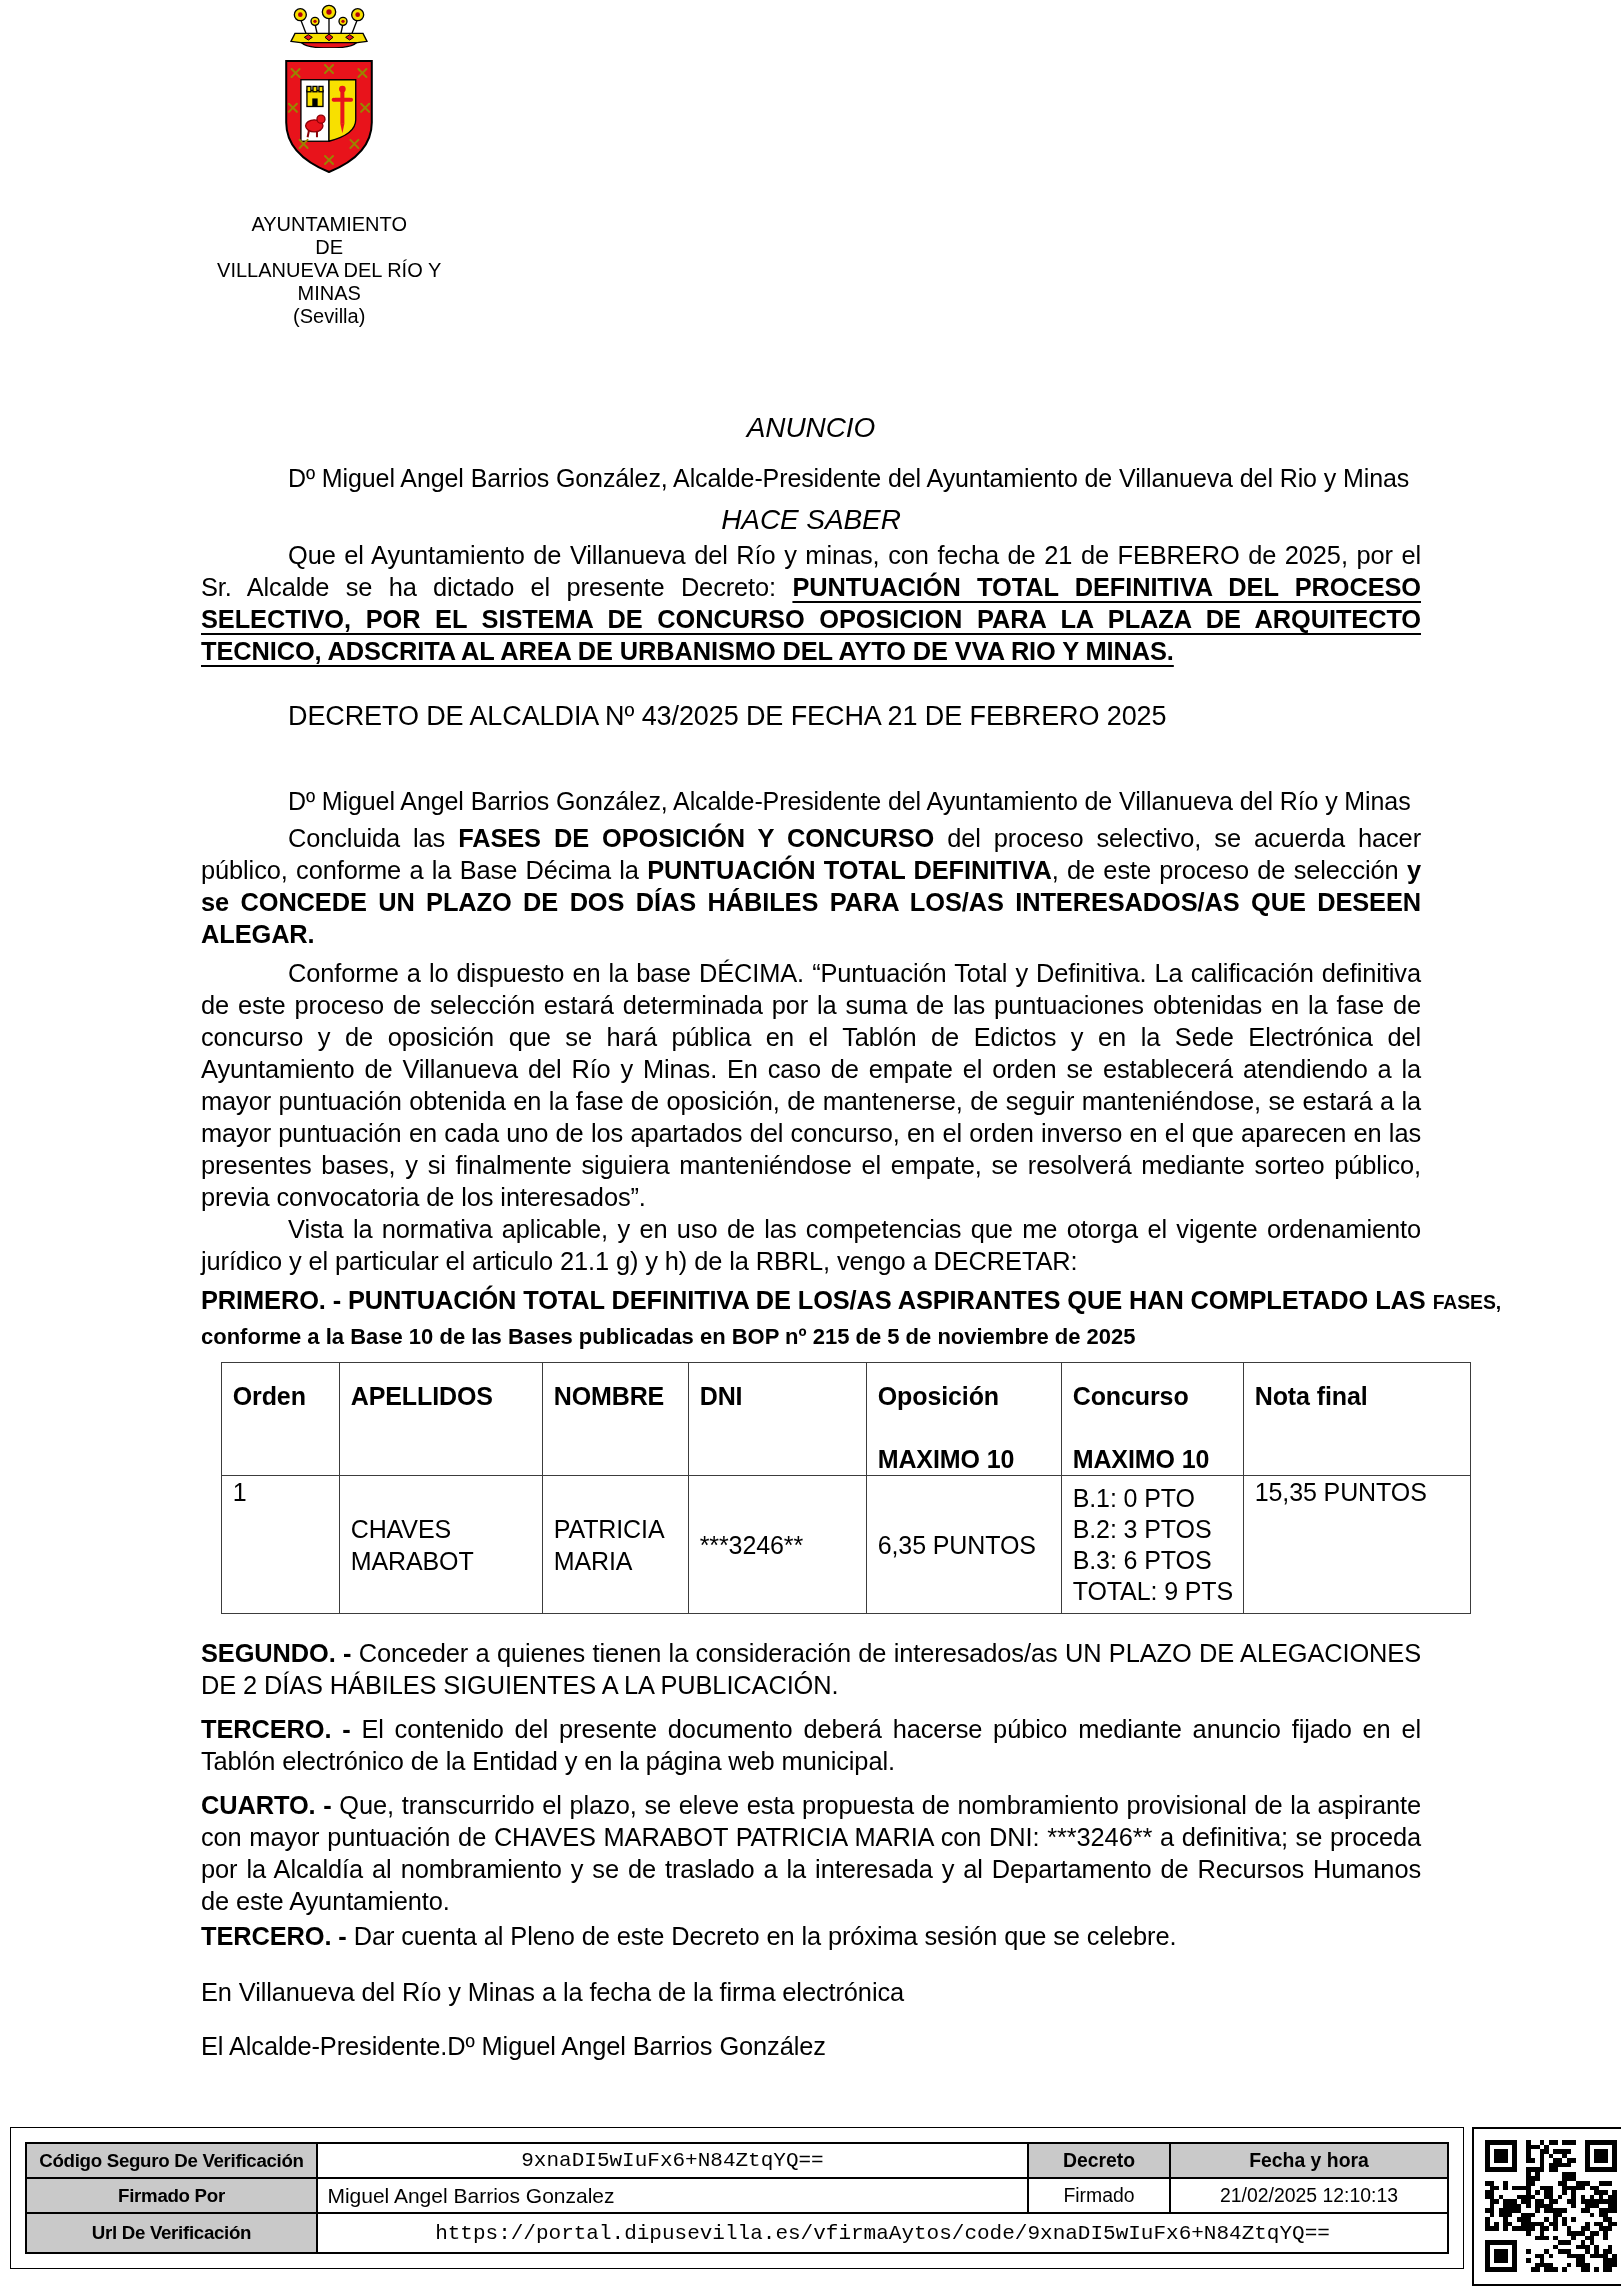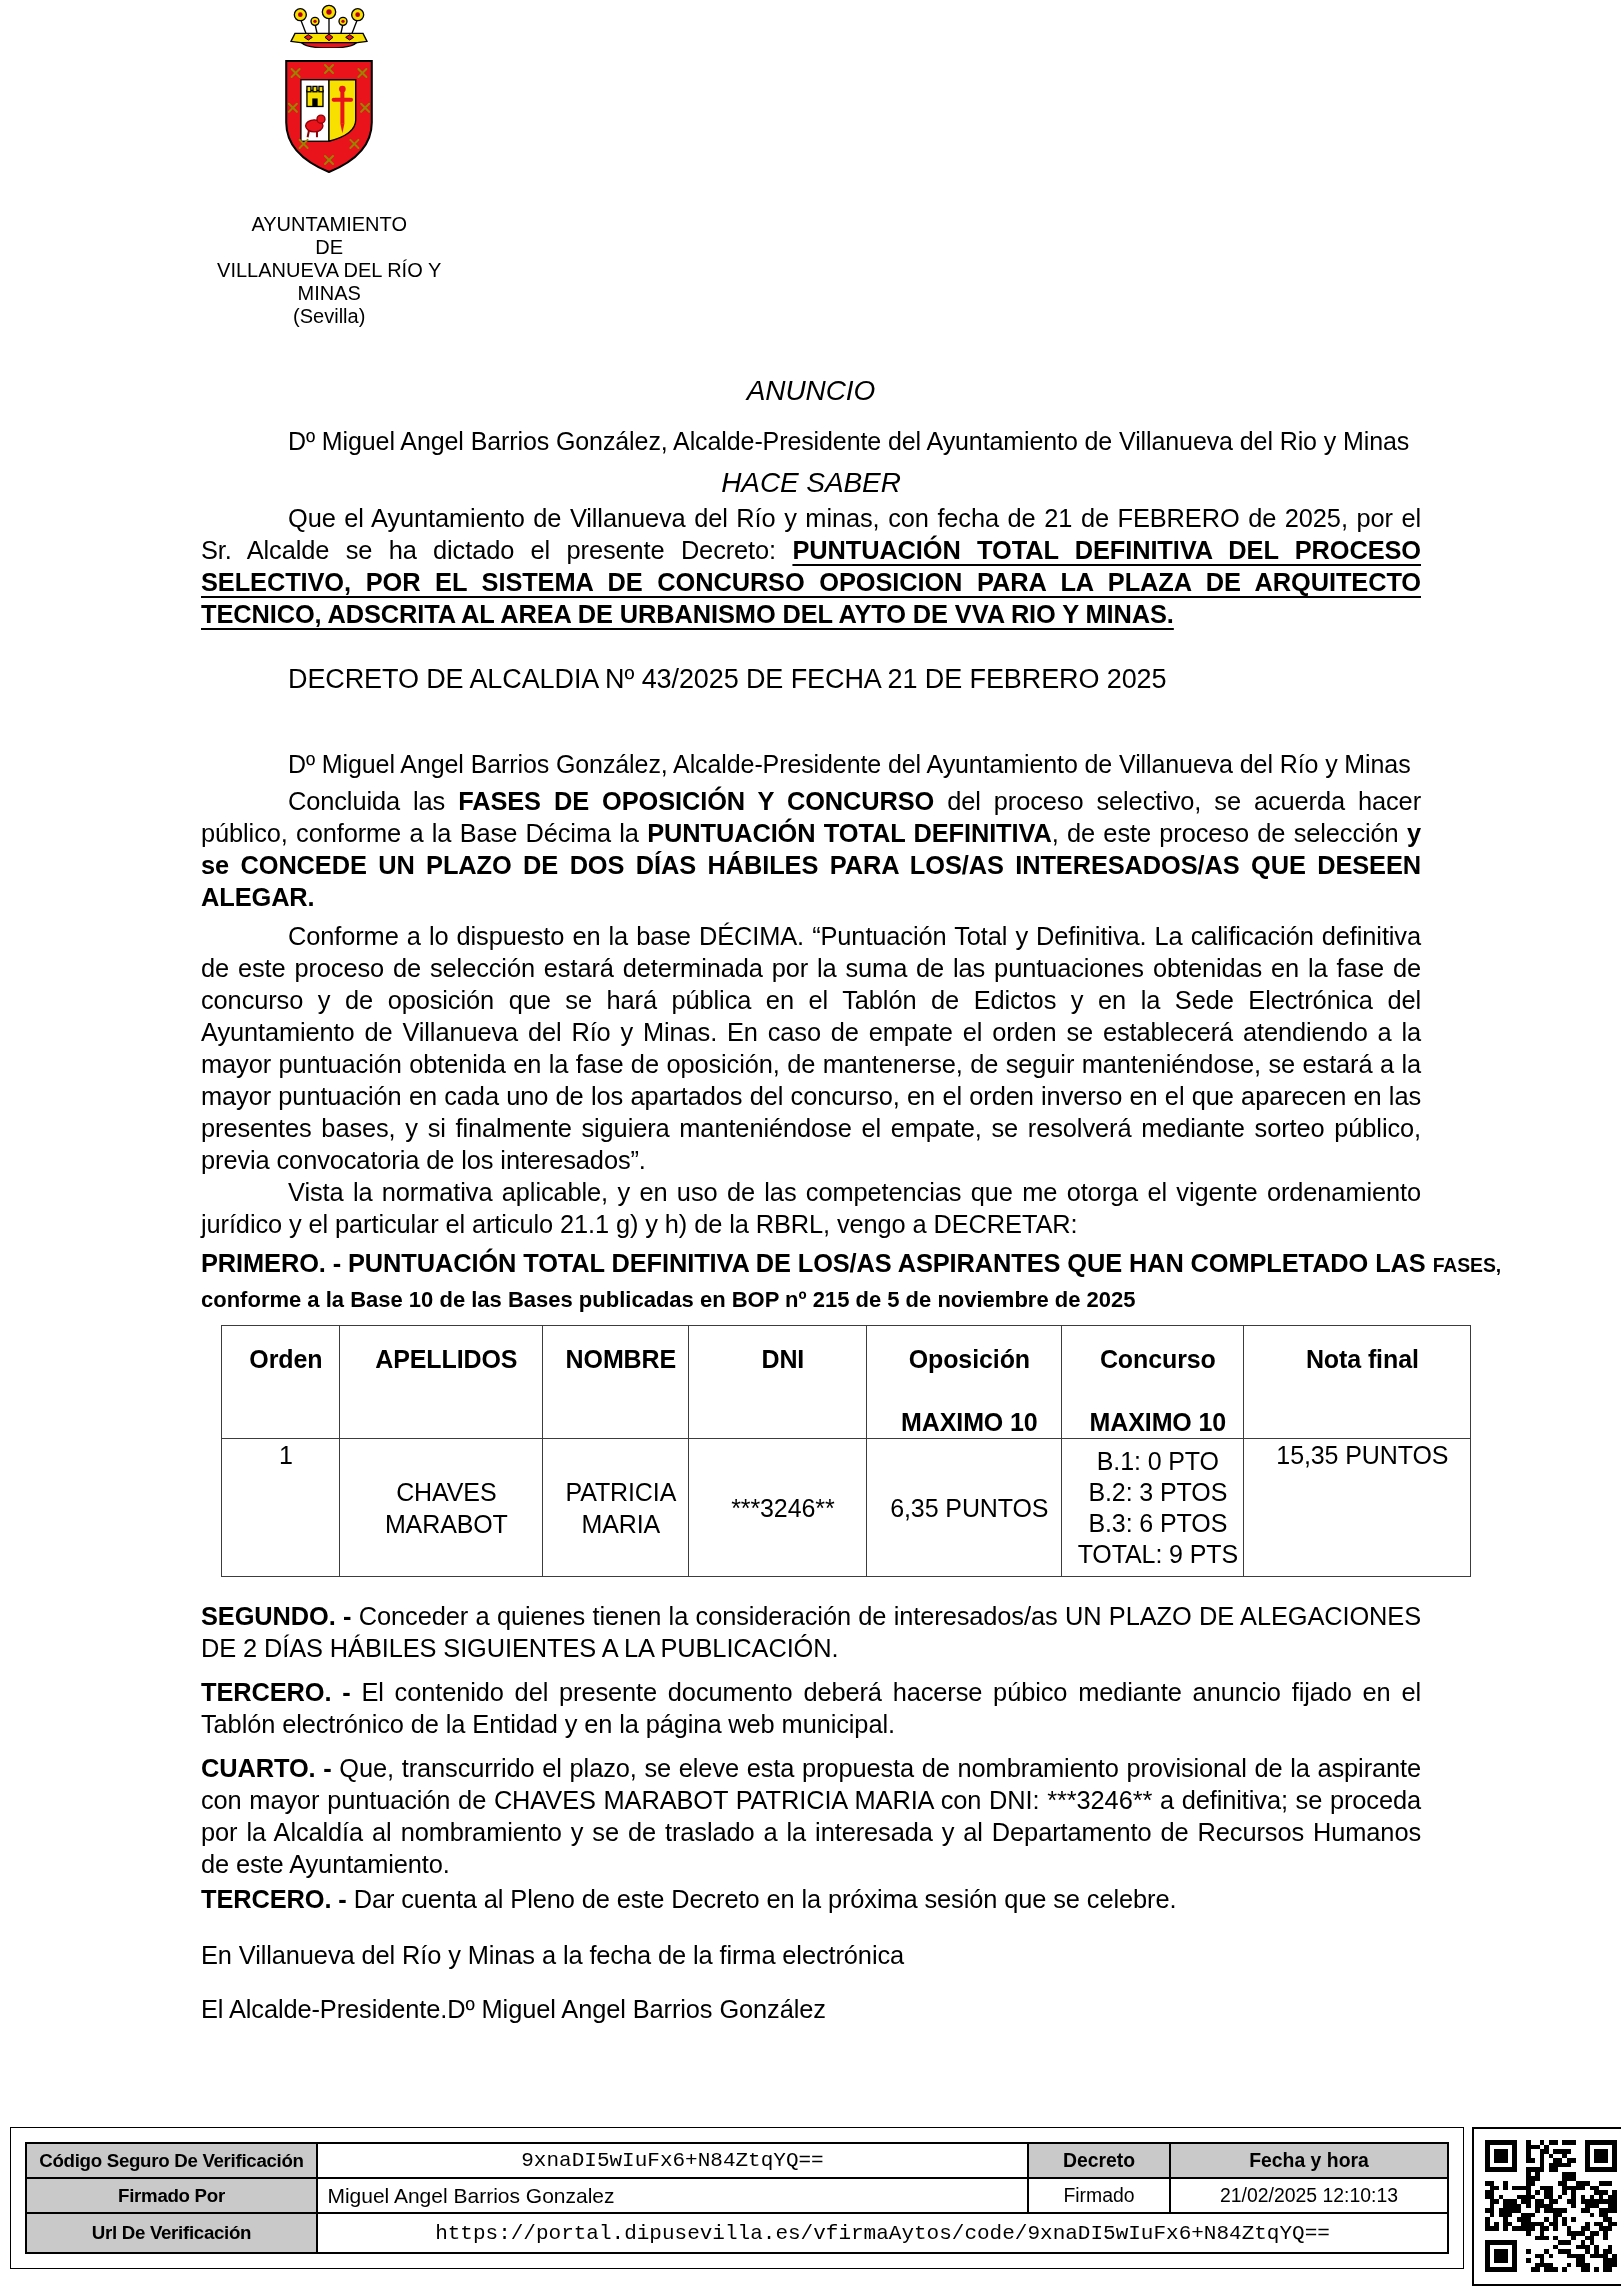--- a/index.html
+++ b/index.html
@@ -15,21 +15,21 @@
   .content{
     position:absolute;left:201px;top:0;width:1220px;
     font-size:25.4px;line-height:32px;letter-spacing:-0.1px;
   }
   
   .crest{width:227px;margin-left:14.7px;padding-top:4px;text-align:center;}
   .crest svg{display:block;margin:0 auto;}
   .crest .shield{margin-top:9.4px;}
   .org{margin-top:37px;font-size:20px;line-height:23px;letter-spacing:0;}
   
-  .title{margin-top:47px;text-align:center;font-style:italic;font-size:28px;}
+  .title{margin-top:84px;text-align:center;font-style:italic;font-size:28px;}
   .intro{margin-top:17.4px;text-indent:87px;white-space:nowrap;font-size:25px;}
   .subtitle{margin-top:10.7px;text-align:center;font-style:italic;font-size:28px;}
   .para{text-align:justify;}
   .indent{text-indent:87px;}
   .p-que{margin-top:2.7px;}
   .bu{font-weight:bold;text-decoration:underline;text-decoration-thickness:2px;text-underline-offset:5.3px;}
   .b{font-weight:bold;}
   .decreto{margin-top:33px;text-indent:87px;font-weight:normal;font-size:27px;white-space:nowrap;}
   .intro2{margin-top:53px;}
   .p-concluida{margin-top:5.3px;}
@@ -44,21 +44,21 @@
   .closing{white-space:nowrap;}
   .closing-place{margin-top:24px;}
   .closing-signer{margin-top:22px;}
   
   table.score{
     border-collapse:collapse;table-layout:fixed;
     margin:9.4px 0 0 20px;width:1248px;
   }
   table.score td,table.score th{
     border:1.3px solid #3c3c3c;
-    font-size:25px;font-weight:normal;text-align:center;
+    font-size:25px;font-weight:normal;text-align:left;
     padding:0 0 0 10.7px;overflow:hidden;margin-top:9px;
   }
   table.score tr.hrow{height:111px;}
   table.score tr.drow{height:138px;}
   table.score th{vertical-align:top;padding-top:17.4px;font-weight:bold;}
   .maximo{margin-top:31px;font-weight:bold;}
   td.c-orden{vertical-align:top;padding-top:10.7px;}
   td.c-mid{vertical-align:middle;}
   td.c-concurso{vertical-align:middle;line-height:31px;}
   td.c-nota{vertical-align:top;padding-top:25.4px;font-weight:bold;}

